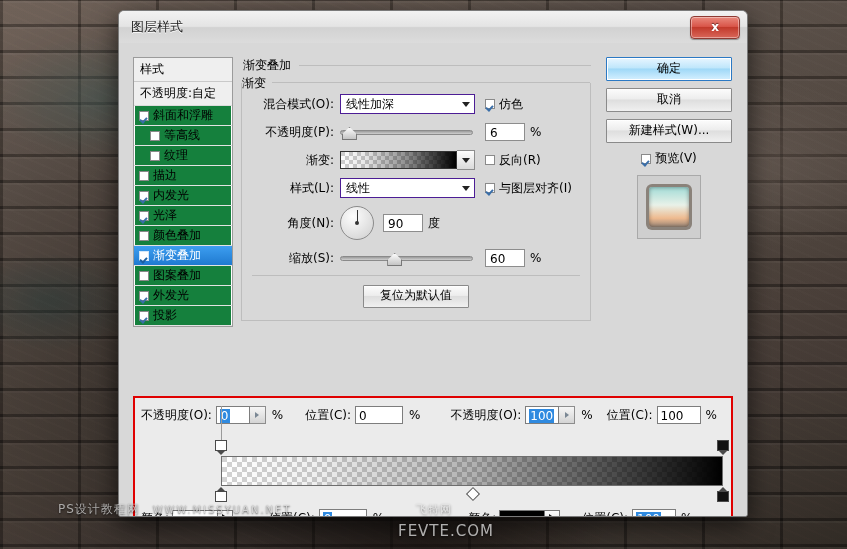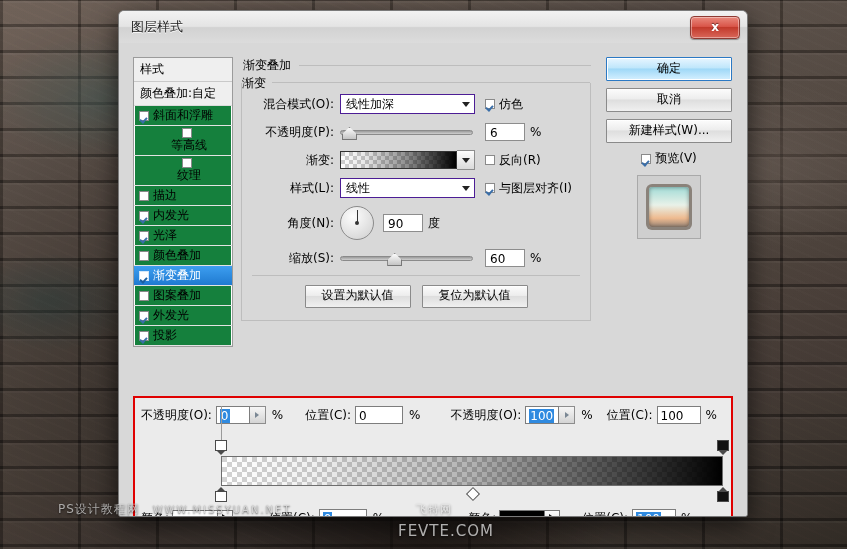--- a/index.html
+++ b/index.html
@@ -51,21 +51,21 @@
     text-shadow:0 -1px 1px rgba(0,0,0,.5);cursor:pointer;}
   #body{position:absolute;left:0;top:32px;right:0;bottom:0;background:#d8d8d8;}
 
   
   #sidebar{position:absolute;left:14px;top:14px;width:98px;
     background:#15803d;border:1px solid #9b9b9b;box-shadow:0 0 0 1px #fff inset;}
   .sb-head{padding:3px 5px 3px 6px;font-size:12px;border-bottom:1px solid #c9c9c9;background:#efefef;}
   .sb-sub{padding:3px 5px 3px 6px;font-size:12px;border-bottom:1px solid #dcdcdc;background:#efefef;}
   .sb-item{display:flex;align-items:center;padding:2px 4px 2px 5px;font-size:12px;
     border-bottom:1px solid #e3e3e3;cursor:pointer;line-height:15px;}
-  .sb-item.indent{padding-left:16px;flex-direction:column;}
+  .sb-item.indent{padding-left:16px;}
   .sb-item.sel{background:#2f8ae0;background:linear-gradient(180deg,#3d9ef0,#1f7ad0);color:#fff;}
   .cb{width:10px;height:10px;border:1px solid #8a8a8a;background:#fff;
     margin-right:4px;flex:0 0 auto;position:relative;box-sizing:border-box;}
   .cb.on:after{content:"";position:absolute;left:1px;top:4px;width:3px;height:5px;
     border:solid #3a6ea8;border-width:0 2px 2px 0;transform:rotate(42deg);}
   .sb-item.sel .cb{border-color:#d5e8f8;}
   .sb-item.sel .cb.on:after{border-color:#1b5fa0;}
 
   
   #panel{position:absolute;left:122px;top:14px;width:350px;}
@@ -184,21 +184,21 @@
 
   <div id="titlebar">
     <div class="ttl">图层样式</div>
     <div id="closebtn">x</div>
   </div>
 
   <div id="body">
 
     <div id="sidebar">
       <div class="sb-head">样式</div>
-      <div class="sb-sub">颜色叠加:自定</div>
+      <div class="sb-sub">不透明度:自定</div>
       <div id="sb-list">
           <div class="sb-item">
             <span class="cb on"></span>
             <span>斜面和浮雕</span>
           </div>
           <div class="sb-item indent">
             <span class="cb"></span>
             <span>等高线</span>
           </div>
           <div class="sb-item indent">
@@ -311,21 +311,20 @@
             <div class="track"></div>
             <div class="thumb" id="sc-thumb" style="left: calc(40% - 6px);"></div>
           </div>
           <div class="num" style="width:40px;margin-left:12px">60</div>
           <span class="pct">%</span>
         </div>
 
         <div class="hr"></div>
 
         <div style="display:flex;justify-content:center;gap:11px">
-          <div class="btn" style="width:104px;height:21px;line-height:19px">设置为默认值</div>
           <div class="btn" style="width:104px;height:21px;line-height:19px">复位为默认值</div>
         </div>
       </div>
     </div>
 
     <div id="rightcol">
       <div class="btn primary">确定</div>
       <div class="btn">取消</div>
       <div class="btn">新建样式(W)...</div>
       <div id="preview-row">

